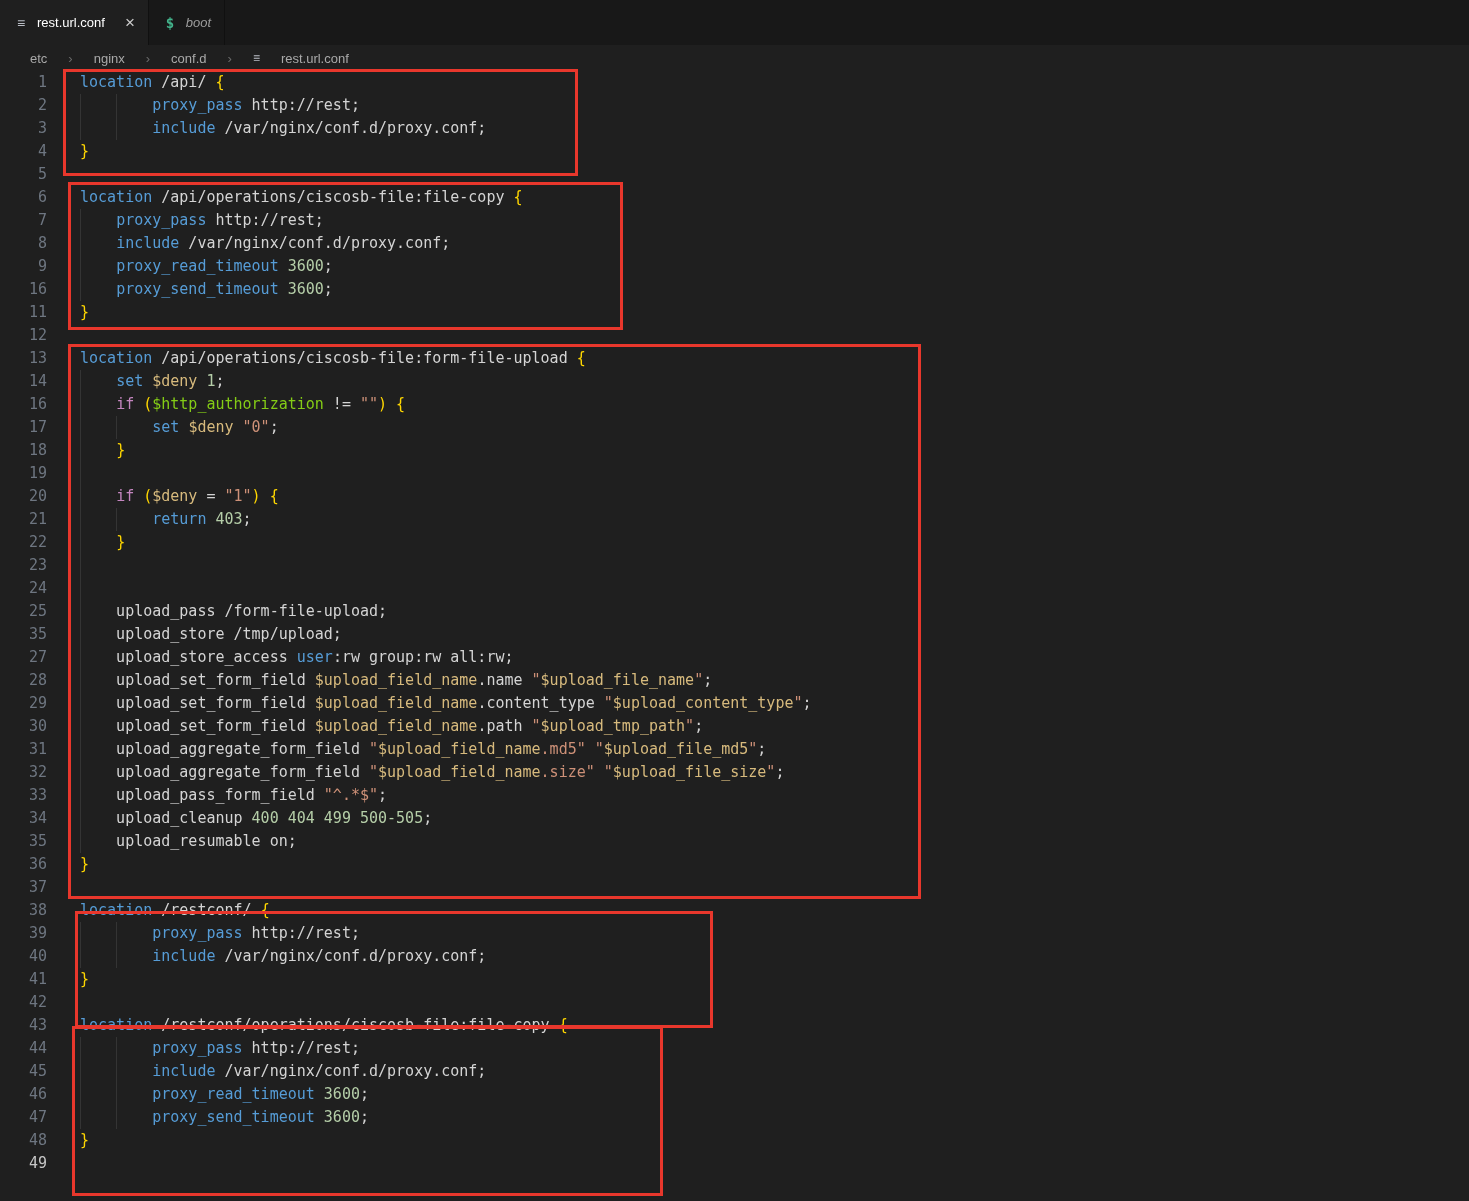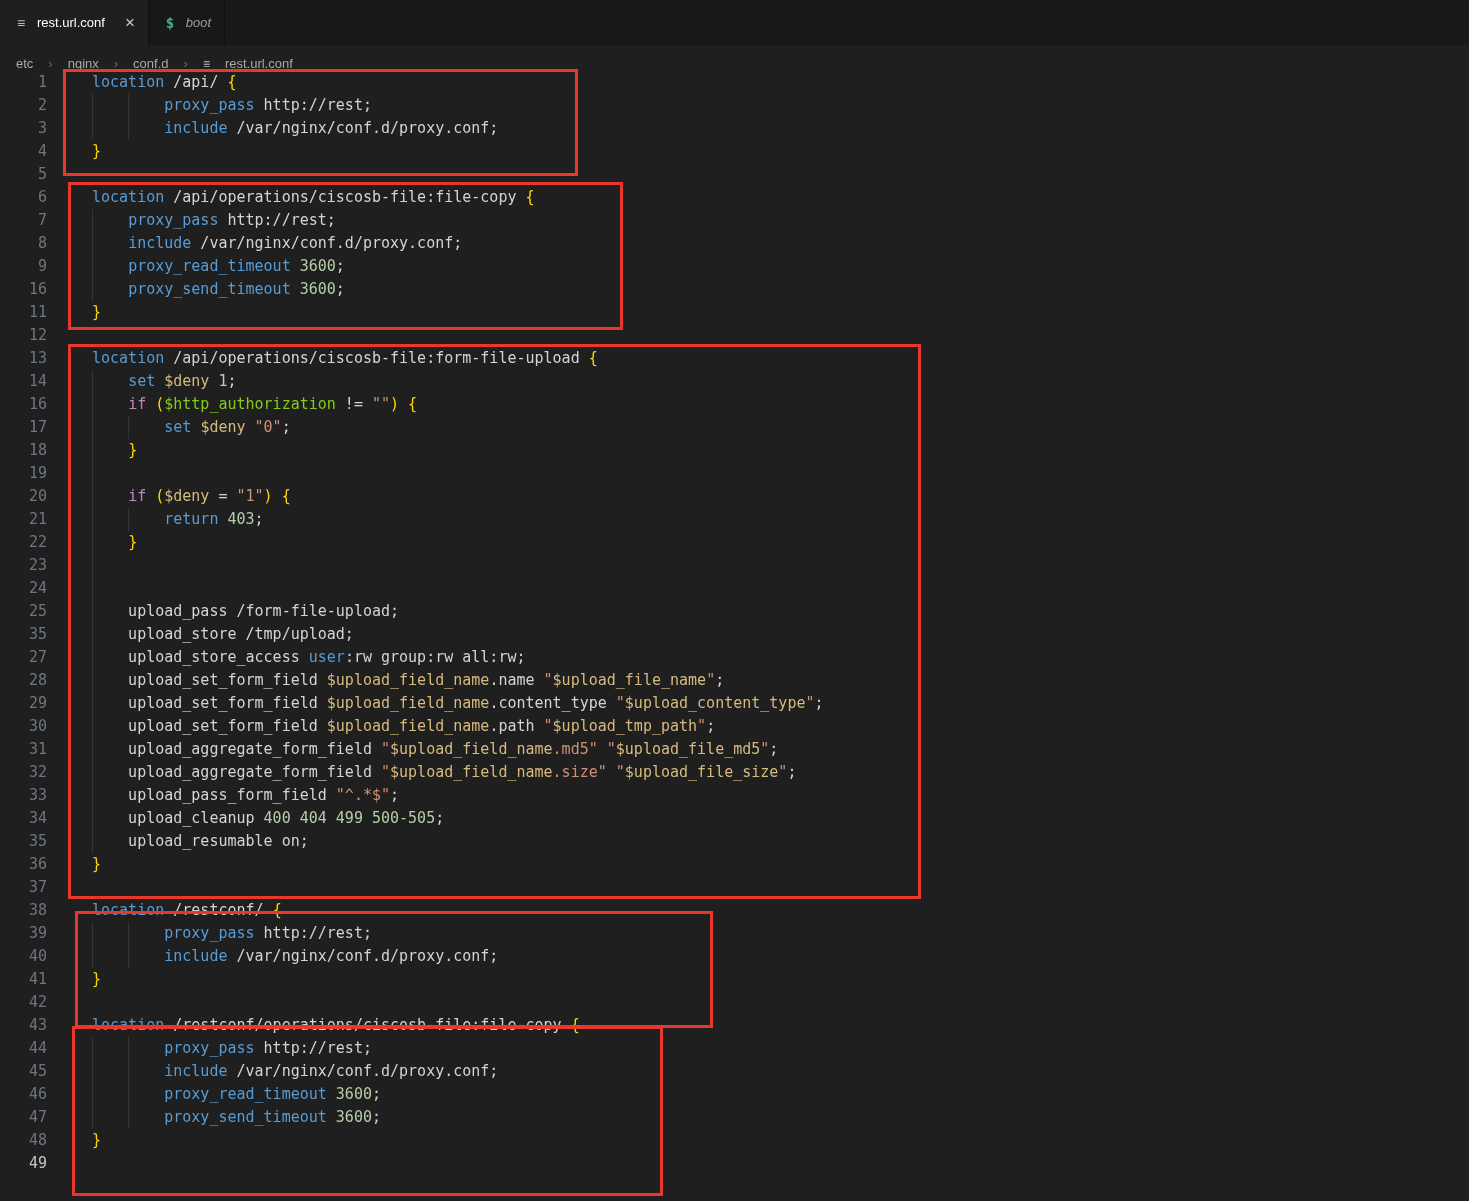--- a/index.html
+++ b/index.html
@@ -13,33 +13,33 @@
        border-right:1px solid #101010;cursor:pointer}
   .tab.active{background:#1f1f1f}
   .tab-label{font-size:13px;color:#9d9d9d;white-space:nowrap}
   .tab.active .tab-label{color:#ffffff}
   .tab-label.italic{font-style:italic}
   .tab-icon{font-size:14px;width:16px;text-align:center;flex:none}
   .tab-icon.config{color:#b9bdc5}
   .tab-icon.shell{color:#43b48c;font-weight:bold;font-family:"DejaVu Sans Mono",monospace}
   .tab-close{color:#cccccc;font-size:17px;line-height:1;margin-left:12px}
   
-  .breadcrumb{height:26px;display:flex;align-items:flex-end;gap:15px;
-              padding-left:16px;background:#1f1f1f;font-size:13px;color:#a9a9a9}
+  .breadcrumb{height:26px;display:flex;align-items:center;gap:21px;
+              padding-left:30px;background:#1f1f1f;font-size:13px;color:#a9a9a9}
   .bc-item{cursor:pointer;white-space:nowrap}
   .bc-sep{color:#6a6a6a;font-size:13px}
   .bc-icon{color:#b9bdc5;font-size:12px}
   
   .editor{position:absolute;left:0;top:71px;width:1469px;
           font-family:"DejaVu Sans Mono","Liberation Mono",monospace;
           font-size:15px;line-height:23px}
   .line{display:flex;height:23px}
   .ln{width:47px;flex:none;text-align:right;color:#6e7681;user-select:none}
   .ln.active{color:#c6c6c6}
-  .code{margin-left:45px;white-space:pre;position:relative;flex:1}
+  .code{margin-left:33px;white-space:pre;position:relative;flex:1}
   .guide{position:absolute;top:0;bottom:0;width:0;border-left:1px solid #343434}
   
   .tk-kw{color:#569cd6}
   .tk-ctl{color:#c586c0}
   .tk-pl{color:#d4d4d4}
   .tk-br{color:#ffd700}
   .tk-var{color:#d7ba7d}
   .tk-var2{color:#84cc16}
   .tk-str{color:#ce9178}
   .tk-num{color:#b5cea8}

